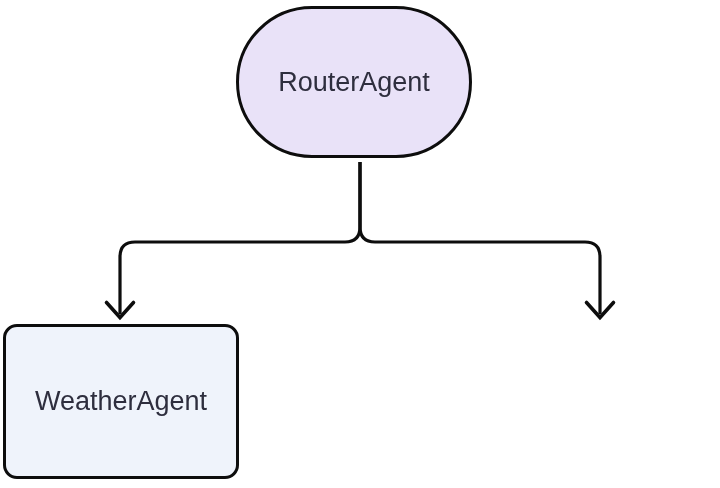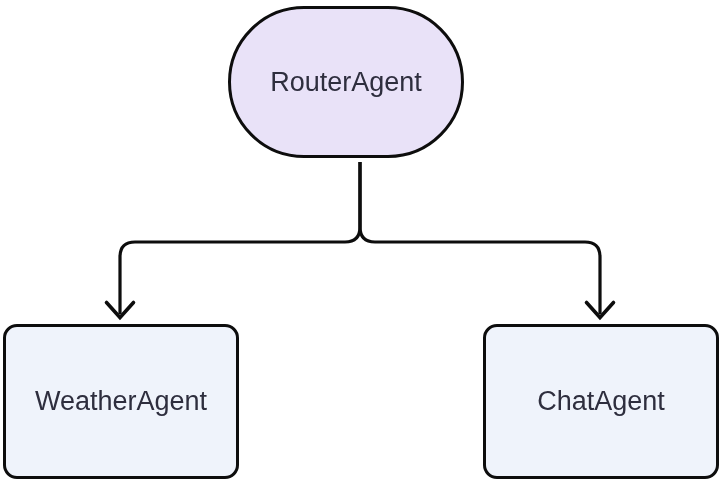--- a/index.html
+++ b/index.html
@@ -43,21 +43,21 @@
     align-items: center;
     justify-content: center;
     border: 3px solid var(--line-color, #0d0d0d);
     color: var(--text-color, #2e2e3e);
     font-size: 27px;
     line-height: 1;
     text-align: center;
     white-space: nowrap;
   }
   .node-stadium {
-    left: 228px;
+    left: 236px;
     top: 6px;
     width: 236px;
     height: 152px;
     border-radius: 76px;
     background: var(--router-fill, #e9e2f8);
   }
   .node-rounded {
     top: 324px;
     width: 236px;
     height: 155px;
@@ -80,17 +80,14 @@
   </svg>
 
   <div class="node node-stadium">
     <span>RouterAgent</span>
   </div>
 
   <div class="node node-rounded node-weather">
     <span>WeatherAgent</span>
   </div>
 
-  <div class="node node-rounded node-chat">
-    <span>ChatAgent</span>
-  </div>
 
 </div>
 
 </body></html>

